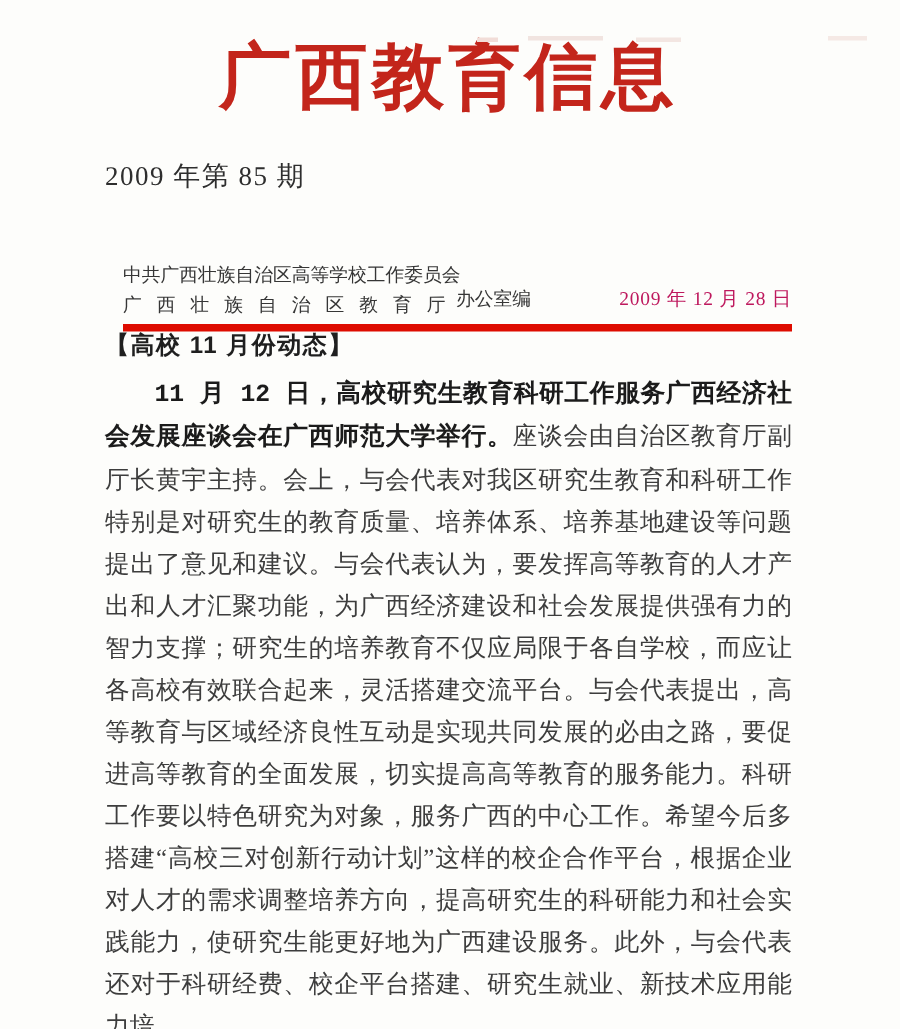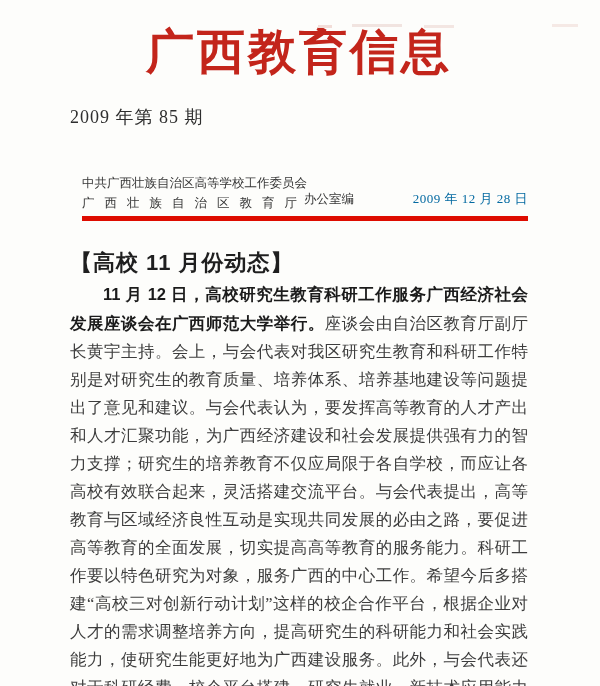--- a/index.html
+++ b/index.html
@@ -58,47 +58,46 @@
     line-height: 14px;
     white-space: nowrap;
     margin-top: 34px;
   }
   .date {
     margin-left: auto;
     margin-bottom: 7px;
     line-height: 14px;
     font-size: 13px;
     letter-spacing: 0.5px;
-    color: #0369a1;
+    color: #be185d;
     white-space: nowrap;
   }
   .red-rule {
     margin: 3px 0 0 12px;
     width: 446px;
     height: 5px;
   }
   .section-heading {
-    margin-top: 32px;
     font-family: "Liberation Sans", "DejaVu Sans", sans-serif;
     font-weight: bold;
-    font-size: 22px;
+    font-size: 16px;
     line-height: 20px;
     letter-spacing: 1px;
     color: #1f1f1f;
   }
   .article {
     margin: 7px 0 0 0;
     font-size: 16.5px;
     line-height: 28px;
     text-align: justify;
     text-indent: 2em;
     color: #3d3d3d;
   }
   .article .lead {
-    font-family: Liberation Sans, sans-serif;
+    font-family: Liberation Mono, monospace;
     font-weight: bold;
     color: #1b1b1b;
   }
 </style>
 </head>
 <body>
 
 <div class="page">
 
   <div class="artifact a0"></div>

